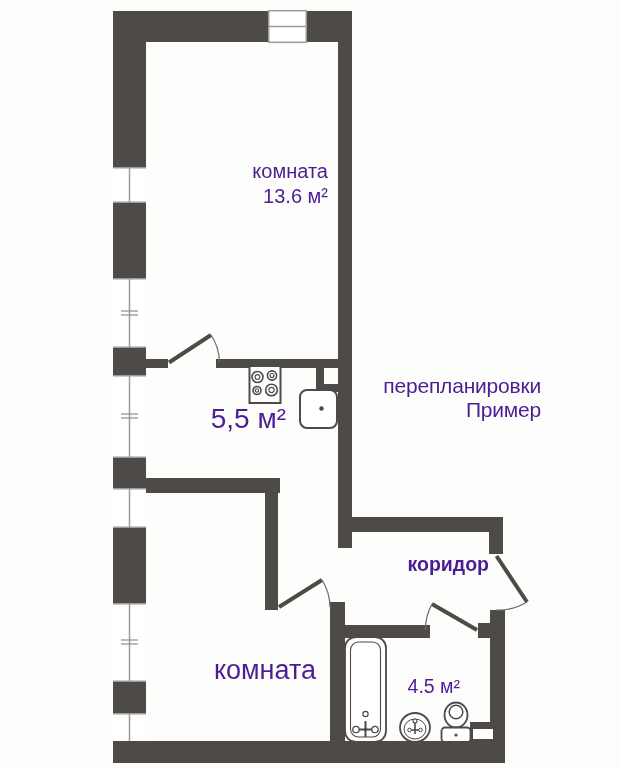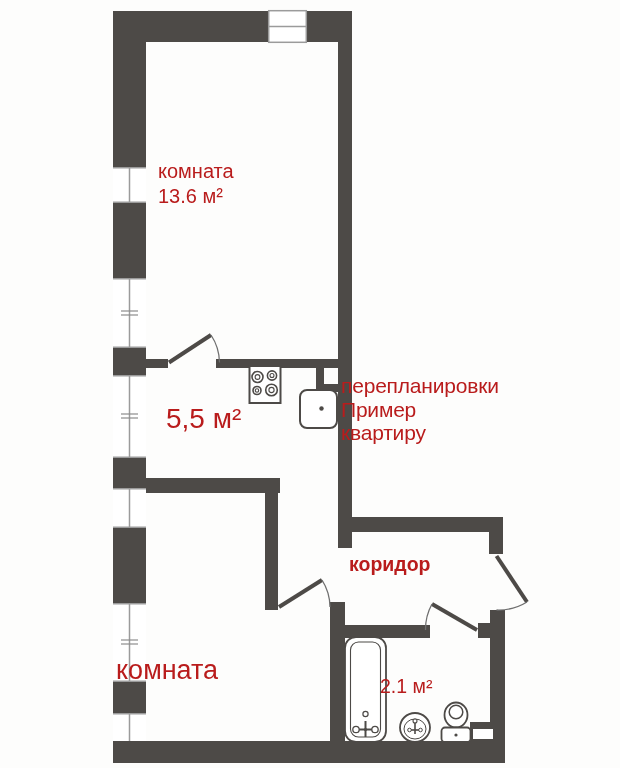--- a/index.html
+++ b/index.html
@@ -1,21 +1,21 @@
 <!DOCTYPE html>
 <html><head>
 <meta charset="utf-8">
 <style>
   html,body{margin:0;padding:0;background:#ffffff;}
   .plan{
     position:relative;width:620px;height:768px;background:#fdfdfc;overflow:hidden;
     font-family:"Liberation Sans","DejaVu Sans",sans-serif;color:#1f1f1f;
   }
   .plan svg{position:absolute;left:0;top:0;}
-  .label{position:absolute;text-align:left;color:#b91c1c;white-space:nowrap;}
+  .label{position:absolute;text-align:right;color:#4c1d95;white-space:nowrap;}
   .lbl-room-top{left:158px;top:159px;width:170px;font-size:20px;line-height:25px;}
   .lbl-kitchen{left:166px;top:405px;width:120px;font-size:28px;line-height:28px;}
   .lbl-note{left:341px;top:374px;width:200px;font-size:21px;line-height:23.5px;letter-spacing:-0.2px;}
   .lbl-corridor{left:349px;top:553px;width:140px;font-size:19.5px;line-height:22px;font-weight:bold;}
   .lbl-room-bottom{left:116px;top:656px;width:200px;font-size:27px;line-height:28px;}
   .lbl-bath{left:380px;top:675px;width:80px;font-size:19.5px;line-height:23px;}
   .wall{fill:#4d4a47;}
   .winfill{fill:#ffffff;}
   .winline{stroke:#9b9b9b;stroke-width:1.5;fill:none;}
   .tick{stroke:#8d8d8d;stroke-width:1.2;fill:none;}
@@ -185,28 +185,27 @@
     <div>13.6 м²</div>
   </div>
 
   <div class="label lbl-kitchen">
     <div>5,5 м²</div>
   </div>
 
   <div class="label lbl-note">
     <div>перепланировки</div>
     <div>Пример</div>
-    <div>квартиру</div>
   </div>
 
   <div class="label lbl-corridor">
     <div>коридор</div>
   </div>
 
   <div class="label lbl-room-bottom">
     <div>комната</div>
   </div>
 
   <div class="label lbl-bath">
-    <div>2.1 м²</div>
+    <div>4.5 м²</div>
   </div>
 
 </div>
 
 </body></html>

